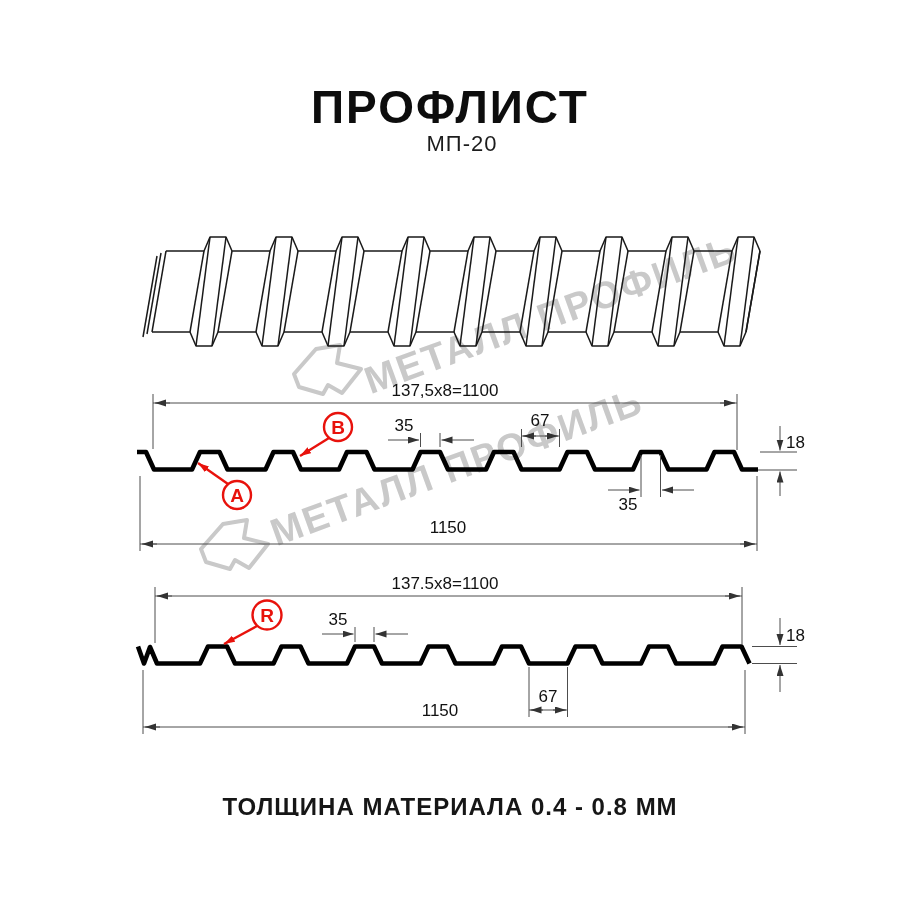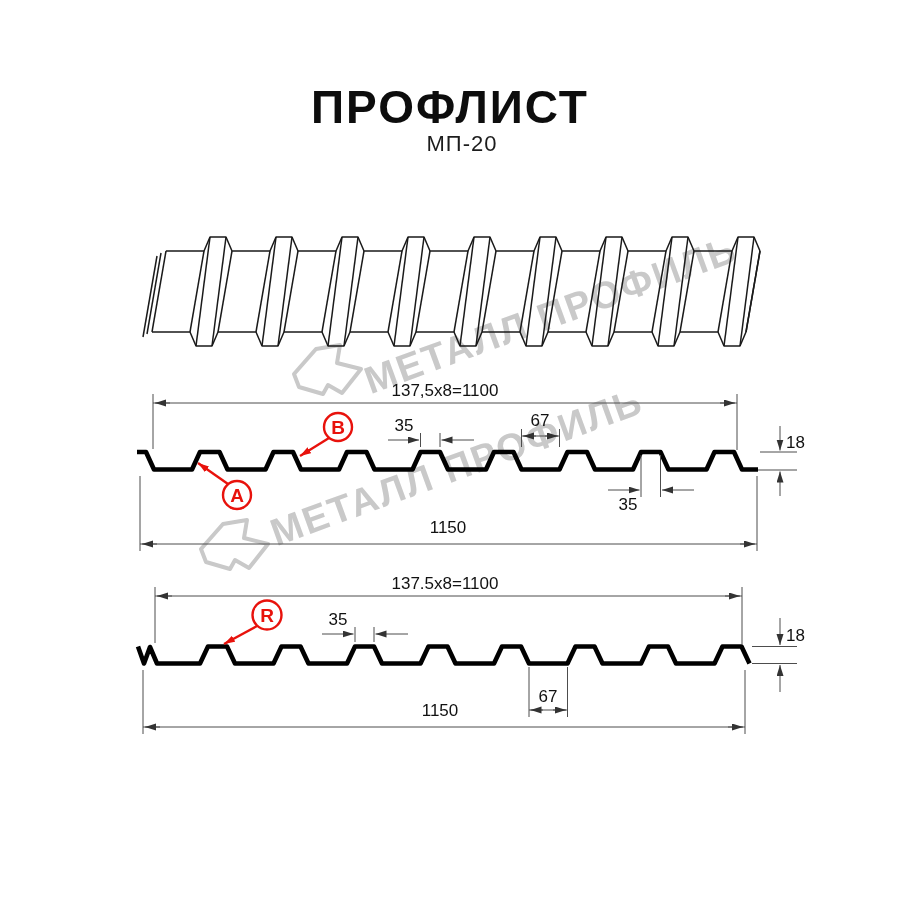--- a/index.html
+++ b/index.html
@@ -213,13 +213,14 @@
       </g>
 
       <g>
         <line class="red" x1="257" y1="626" x2="224" y2="644" marker-end="url(#mr)"></line>
         <circle class="red" cx="267" cy="615" r="14.5"></circle>
         <text class="redtxt" x="267" y="622" text-anchor="middle">R</text>
       </g>
     </g>
   </svg>
 
+  <div class="footer">ТОЛЩИНА МАТЕРИАЛА 0.4 - 0.8 ММ</div>
 </div>
 
 </body></html>

